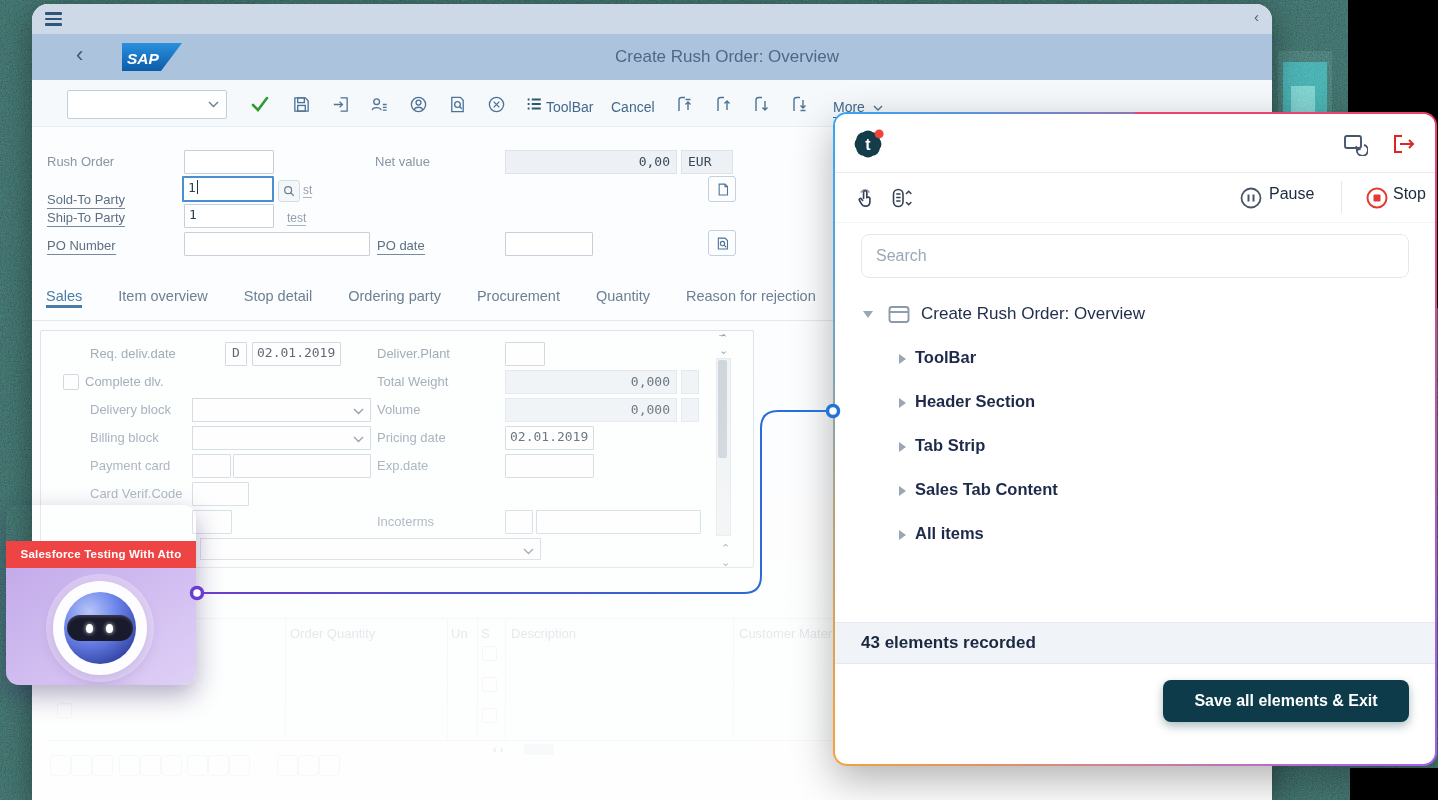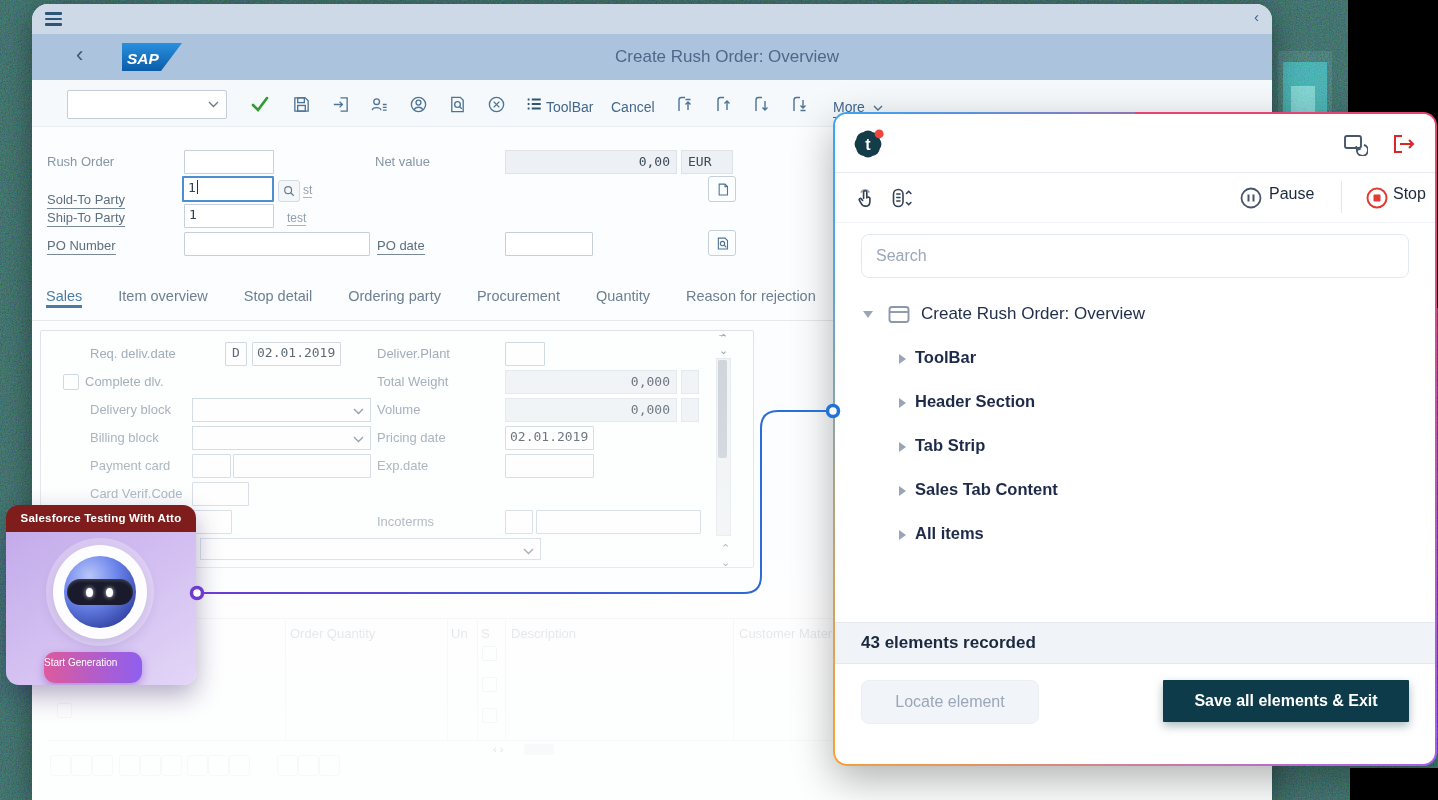--- a/index.html
+++ b/index.html
@@ -43,21 +43,21 @@
   .sthumb{position:absolute;background:#c2cad2;border-radius:2px;}
   
   .tcol{position:absolute;font-size:13px;color:#b3bcc5;}
   .tline-v{position:absolute;width:1px;background:#e6ebef;}
   .tline-h{position:absolute;height:1px;background:#e2e7ec;}
   .tchk{position:absolute;width:13px;height:13px;border:1px solid #dde3e9;background:#fff;border-radius:2px;}
   .bicon{position:absolute;width:19px;height:19px;border:1px solid #c9d2da;border-radius:3px;background:#fff;}
   .fadeovl{position:absolute;left:0;top:320px;width:1240px;height:476px;background:linear-gradient(180deg,rgba(255,255,255,0) 0%,rgba(255,255,255,.22) 45%,rgba(255,255,255,.6) 100%);pointer-events:none;}
   
   #attocard{position:absolute;left:6px;top:505px;width:190px;height:180px;border-radius:13px;box-shadow:0 10px 26px rgba(40,20,90,.35);z-index:40;overflow:hidden;}
-  .cardhead{height:27px;background:#7f1d1d;color:#fff;font-size:11.5px;font-weight:bold;text-align:center;line-height:27px;letter-spacing:.2px;}
+  .cardhead{height:27px;background:#ef4444;color:#fff;font-size:11.5px;font-weight:bold;text-align:center;line-height:27px;letter-spacing:.2px;margin-top:36px;}
   .cardbody{position:relative;height:153px;background:linear-gradient(145deg,#c3abea 0%,#d5c2f2 55%,#e3d6f7 100%);}
   .ring{position:absolute;left:47px;top:13px;width:94px;height:94px;border-radius:50%;background:#fdfdff;box-shadow:0 0 0 7px rgba(255,255,255,.28),0 6px 14px rgba(70,40,140,.25);}
   .sphere{position:absolute;left:11px;top:11px;width:72px;height:72px;border-radius:50%;background:radial-gradient(circle at 35% 28%,#b9c6f8 0%,#6c85ec 40%,#2c3d9d 85%);}
   .visor{position:absolute;left:3px;top:23px;width:66px;height:26px;background:#191b2c;border-radius:13px;box-shadow:inset 0 2px 3px rgba(255,255,255,.15);}
   .eye{position:absolute;top:9px;width:7px;height:9px;border-radius:50%;background:#fff;box-shadow:0 0 4px rgba(255,255,255,.9);}
   .genbtn{position:absolute;left:38px;top:120px;width:98px;height:31px;border-radius:11px;background:linear-gradient(90deg,#dd5a9d,#8e5ff0);color:#fff;font-size:10px;text-align:left;line-height:21px;box-shadow:0 3px 8px rgba(120,60,190,.45);cursor:pointer;}
   
   #panelwrap{position:absolute;left:833px;top:112px;width:604px;height:654px;border-radius:14px;padding:0;background:conic-gradient(from 0deg,#e8436f 45deg,#a55cf6 135deg,#f5a13b 225deg,#38a6f6 315deg,#e8436f 405deg);box-shadow:0 14px 40px rgba(0,0,0,.3);z-index:50;}
   #panel{position:absolute;left:2px;top:2px;width:600px;height:650px;background:#fff;border-radius:12px;overflow:hidden;}
   .phead{position:absolute;left:0;top:0;width:600px;height:58px;border-bottom:1px solid #e7ebf0;background:#fff;}
@@ -68,21 +68,21 @@
   .vdiv{position:absolute;left:506px;top:9px;width:1px;height:32px;background:#e2e8f0;}
   .psearch{position:absolute;left:26px;top:120px;width:548px;height:44px;box-sizing:border-box;border:1px solid #e2e8f0;border-radius:8px;font-size:16px;padding:0 14px;color:#334155;outline:none;font-family:"Liberation Sans",sans-serif;}
   .psearch::placeholder{color:#9aa7b8;}
   .tri-d{width:0;height:0;border-left:5px solid transparent;border-right:5px solid transparent;border-top:7px solid #9aa5b5;}
   .tri-r{width:0;height:0;border-top:5px solid transparent;border-bottom:5px solid transparent;border-left:7px solid #9aa5b5;}
   .troot{position:absolute;font-size:17px;color:#22304d;}
   .tchild{position:absolute;font-size:16.5px;color:#1e2a4a;cursor:default;font-weight:bold;}
   .pfoot{position:absolute;left:0;top:508px;width:600px;height:40px;background:#f0f4f8;border-top:1px solid #e3e9ef;border-bottom:1px solid #e3e9ef;}
   .pfoot span{margin-left:26px;line-height:40px;font-size:17px;font-weight:bold;color:#1b2940;}
   .locatebtn{position:absolute;left:26px;top:566px;width:176px;height:42px;border-radius:8px;background:#f1f5f9;border:1px solid #eaeff4;color:#9aa7b8;font-size:16px;text-align:center;line-height:42px;}
-  .savebtn{position:absolute;left:328px;top:566px;width:246px;height:42px;border-radius:1px;background:#0d3b49;color:#fff;font-size:16px;font-weight:600;text-align:center;line-height:42px;box-shadow:0 4px 10px rgba(13,59,73,.35);cursor:pointer;}
+  .savebtn{position:absolute;left:328px;top:566px;width:246px;height:42px;border-radius:8px;background:#0d3b49;color:#fff;font-size:16px;font-weight:600;text-align:center;line-height:42px;box-shadow:0 4px 10px rgba(13,59,73,.35);cursor:pointer;}
   svg{display:block;}
 </style>
 </head>
 <body>
 
 <div id="screen">
 
   <svg class="a" style="left:0;top:0;z-index:0" width="1438" height="800">
     <defs>
       <filter id="noise">
@@ -467,18 +467,17 @@
     <div class="a tri-r" style="left:64px;top:284px"></div>
     <div class="tchild" style="left:80px;top:278px">Header Section</div>
     <div class="a tri-r" style="left:64px;top:328px"></div>
     <div class="tchild" style="left:80px;top:322px">Tab Strip</div>
     <div class="a tri-r" style="left:64px;top:372px"></div>
     <div class="tchild" style="left:80px;top:366px">Sales Tab Content</div>
     <div class="a tri-r" style="left:64px;top:416px"></div>
     <div class="tchild" style="left:80px;top:410px">All items</div>
 
     <div class="pfoot"><span>43 elements recorded</span></div>
-    <div class="locatebtn">Locate element</div>
     <div class="savebtn">Save all elements &amp; Exit</div>
   </div>
   </div>
 
 </div>
 
 </body></html>

